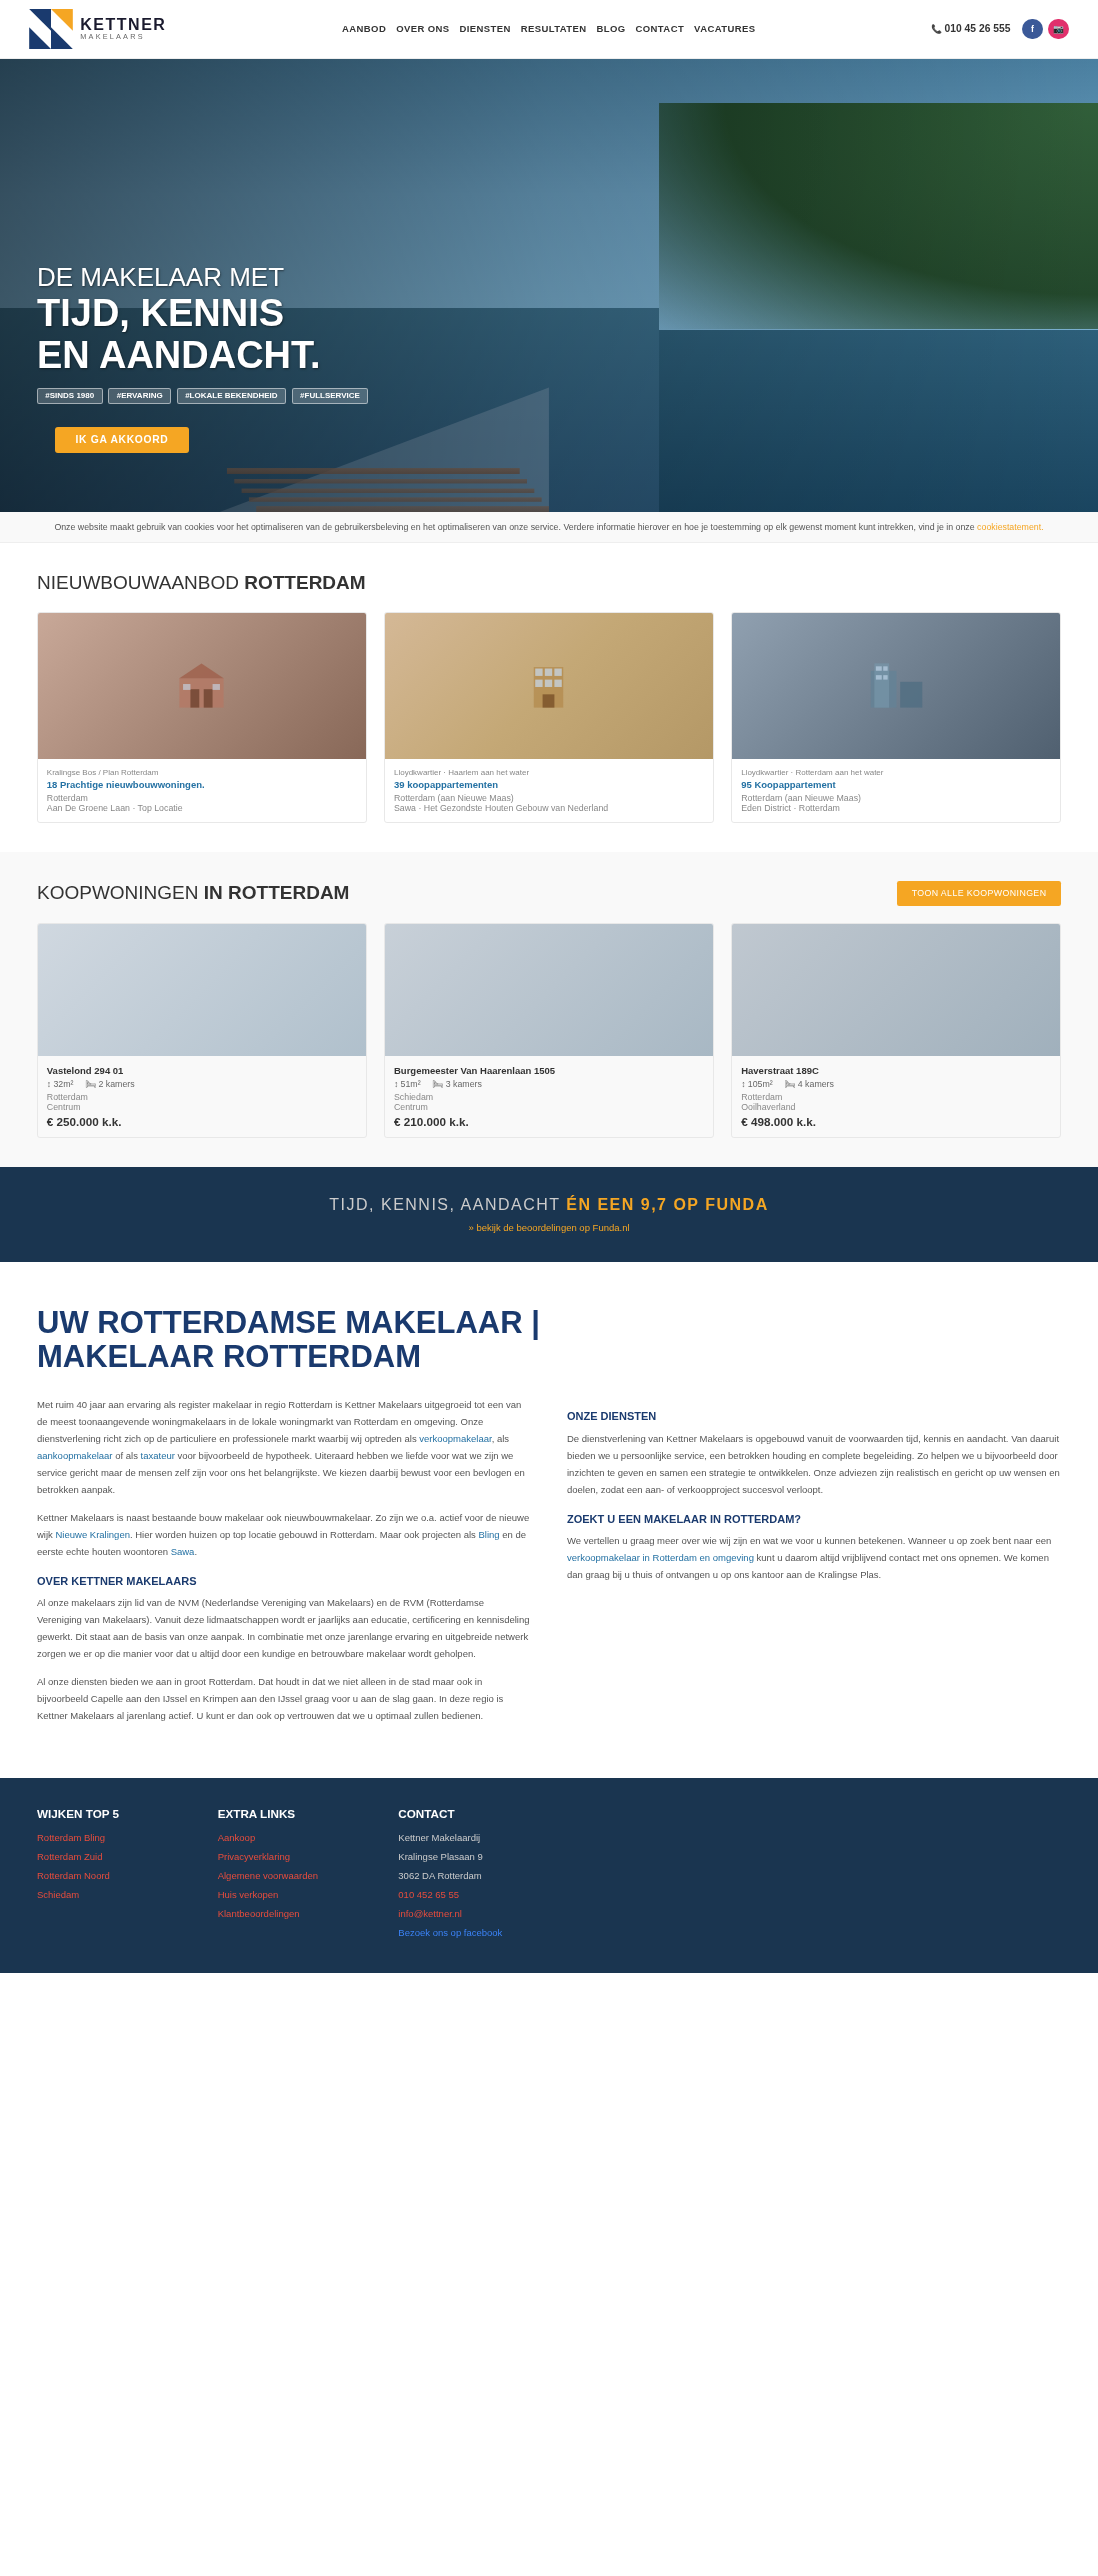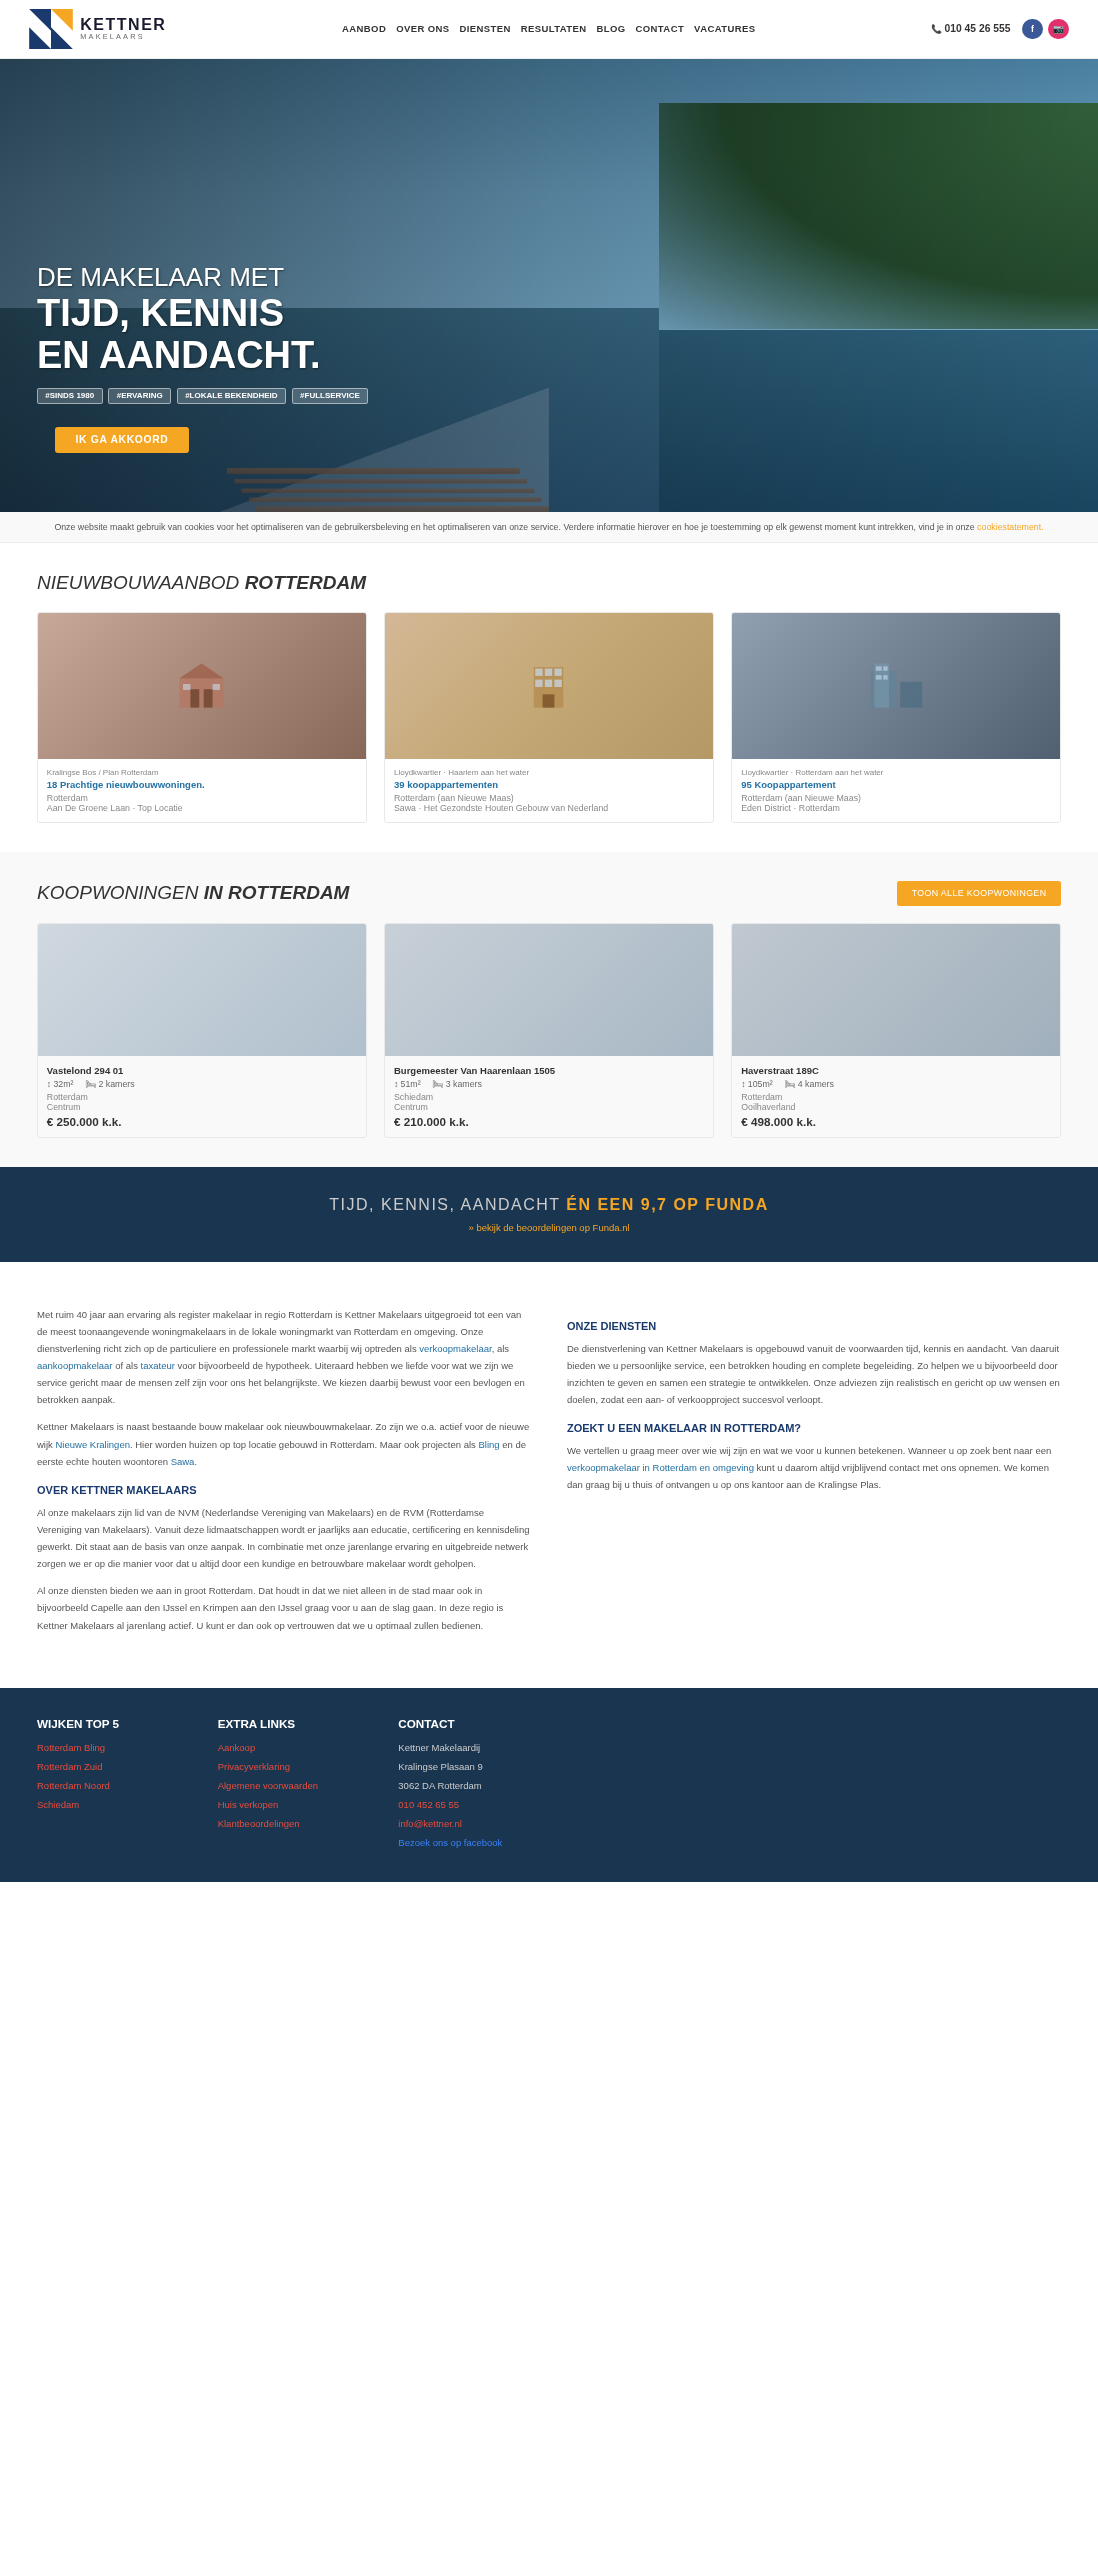--- a/index.html
+++ b/index.html
@@ -188,21 +188,20 @@
       position: relative;
     }
 
     
     .section-title {
       font-size: 19px;
       font-weight: 400;
       color: #333;
       margin-bottom: 17.6px;
       text-transform: uppercase;
-      font-style: italic;
     }
     .section-title strong {
       font-weight: 900;
     }
     .property-grid {
       display: grid;
       grid-template-columns: repeat(3, 1fr);
       gap: 17.6px;
     }
     .property-card {
@@ -617,20 +616,24 @@
   <div class="funda-title">
     <span>TIJD, KENNIS, AANDACHT</span>
     <strong> <span>ÉN EEN 9,7 OP FUNDA</span></strong>
   </div>
   <div class="funda-link">
     <span>» bekijk de beoordelingen op Funda.nl</span>
   </div>
 </div>
 
 <section class="about-section">
+  <h1 class="about-title">
+    <span>UW ROTTERDAMSE MAKELAAR |</span><br>
+    <span>MAKELAAR ROTTERDAM</span>
+  </h1>
   <div class="about-columns">
     <div class="about-left">
       <p>Met ruim 40 jaar aan ervaring als register makelaar in regio Rotterdam is Kettner Makelaars uitgegroeid tot een van de meest toonaangevende woningmakelaars in de lokale woningmarkt van Rotterdam en omgeving. Onze dienstverlening richt zich op de particuliere en professionele markt waarbij wij optreden als <a>verkoopmakelaar</a>, als <a>aankoopmakelaar</a> of als <a>taxateur</a> voor bijvoorbeeld de hypotheek. Uiteraard hebben we liefde voor wat we zijn we service gericht maar de mensen zelf zijn voor ons het belangrijkste. We kiezen daarbij bewust voor een bevlogen en betrokken aanpak.</p>
       <p>Kettner Makelaars is naast bestaande bouw makelaar ook nieuwbouwmakelaar. Zo zijn we o.a. actief voor de nieuwe wijk <a>Nieuwe Kralingen</a>. Hier worden huizen op top locatie gebouwd in Rotterdam. Maar ook projecten als <a>Bling</a> en de eerste echte houten woontoren <a>Sawa</a>.</p>
       <div class="about-heading">OVER KETTNER MAKELAARS</div>
       <p>Al onze makelaars zijn lid van de NVM (Nederlandse Vereniging van Makelaars) en de RVM (Rotterdamse Vereniging van Makelaars). Vanuit deze lidmaatschappen wordt er jaarlijks aan educatie, certificering en kennisdeling gewerkt. Dit staat aan de basis van onze aanpak. In combinatie met onze jarenlange ervaring en uitgebreide netwerk zorgen we er op die manier voor dat u altijd door een kundige en betrouwbare makelaar wordt geholpen.</p>
       <p>Al onze diensten bieden we aan in groot Rotterdam. Dat houdt in dat we niet alleen in de stad maar ook in bijvoorbeeld Capelle aan den IJssel en Krimpen aan den IJssel graag voor u aan de slag gaan. In deze regio is Kettner Makelaars al jarenlang actief. U kunt er dan ook op vertrouwen dat we u optimaal zullen bedienen.</p>
     </div>
     <div class="about-right">
       <div class="about-heading">ONZE DIENSTEN</div>

